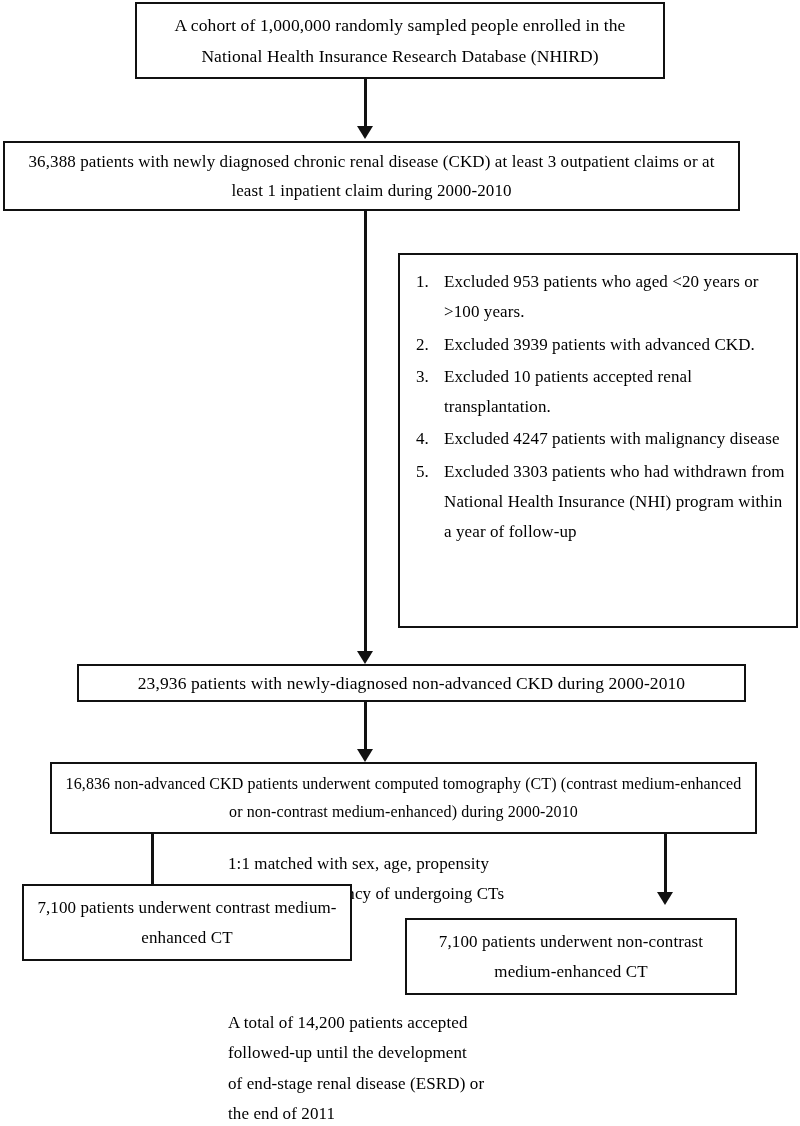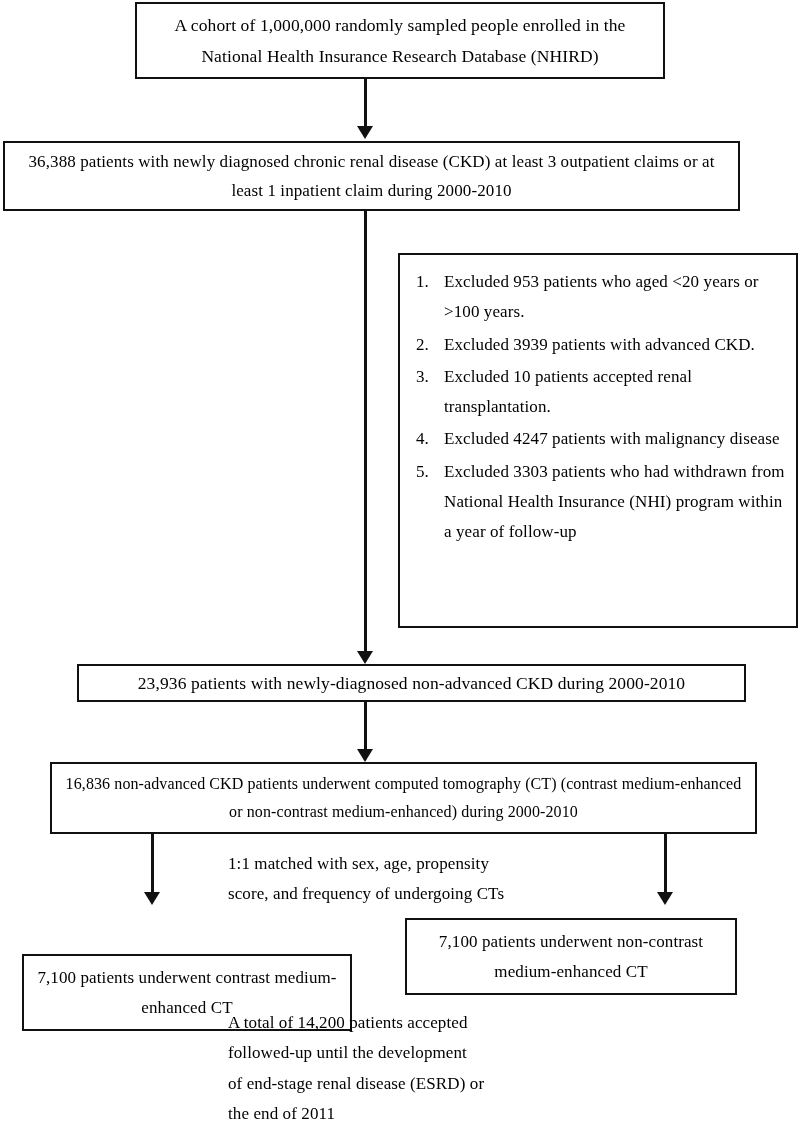--- a/index.html
+++ b/index.html
@@ -40,21 +40,21 @@
     line-height: 1.78;
     letter-spacing: 0.1px;
     white-space: pre-line;
   }
 
   
   #node-cohort      { left:135px; top:2px;   width:530px; height:77px;  font-size:17.5px; }
   #node-ckd         { left:3px;   top:141px; width:737px; height:70px;  font-size:17px; }
   #node-nonadv      { left:77px;  top:664px; width:669px; height:38px;  font-size:17.5px; }
   #node-ct          { left:50px;  top:762px; width:707px; height:72px;  font-size:16px; }
-  #node-contrast    { left:22px;  top:954px; width:330px; height:77px;  font-size:17px;   }
+  #node-contrast    { left:22px;  top:884px; width:330px; height:77px;  font-size:17px;   }
   #node-noncontrast { left:405px; top:918px; width:332px; height:77px;  font-size:17px;   }
 
   
   #node-exclusions {
     position: absolute;
     left: 398px;
     top: 253px;
     width: 400px;
     height: 375px;
     box-sizing: border-box;

